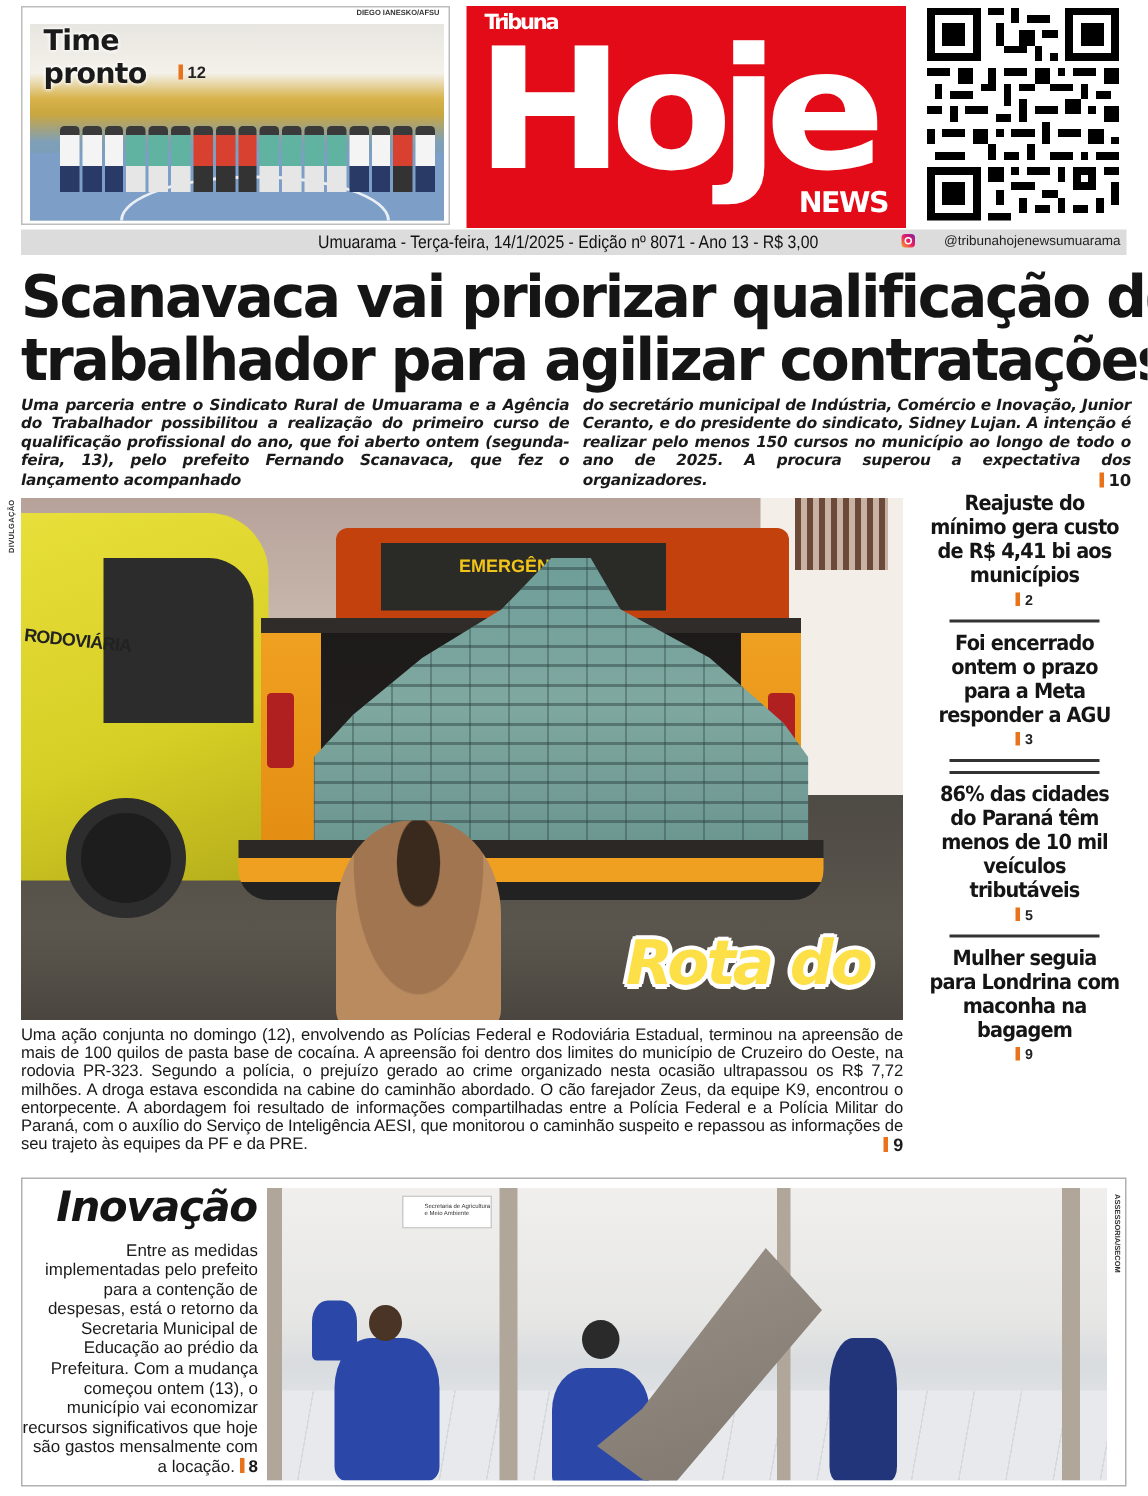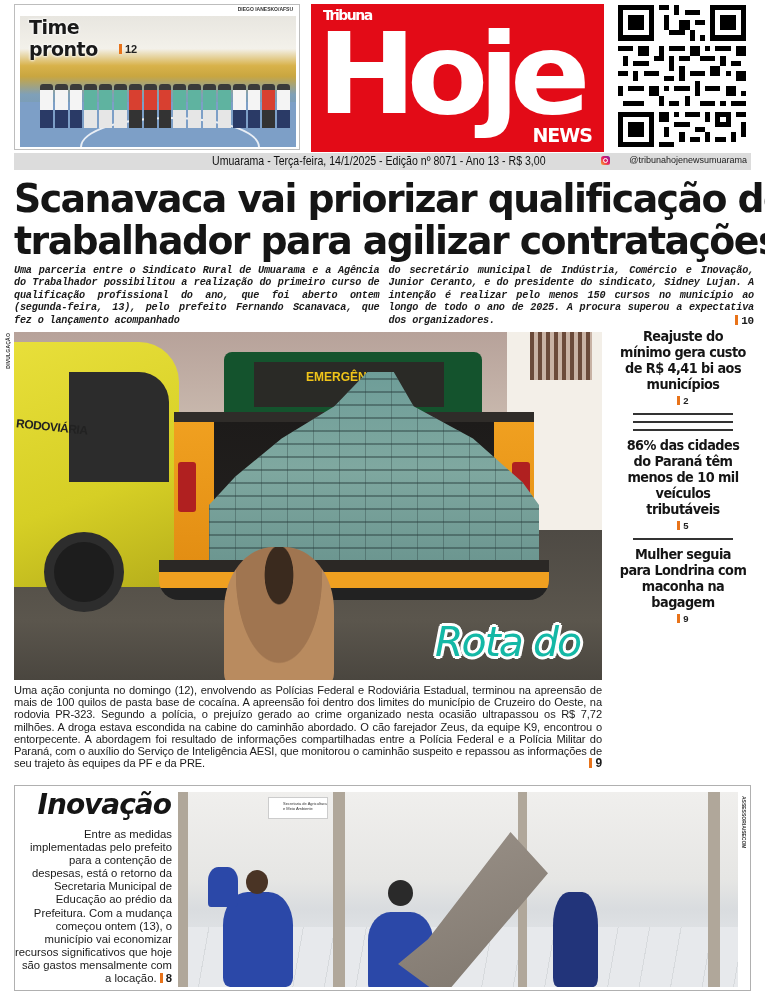--- a/index.html
+++ b/index.html
@@ -34,50 +34,50 @@
   
   #datebar { left: 14px; top: 153px; width: 737px; height: 17px; background:#dcdcdc; }
   #datebar .date { position:absolute; left:198px; top:1px; font-size:12px; color:#111; font-family:"Liberation Sans Narrow","Liberation Sans", sans-serif; transform: scaleX(0.88); transform-origin:left; white-space:nowrap; }
   #datebar .ig { position:absolute; right:4px; top:2px; font-size:9px; color:#222; white-space:nowrap; display:flex; align-items:center; gap:19px;margin-left:36px; }
   #datebar .ig .ig-icon { width:9px; height:9px; border-radius:2.5px; background: linear-gradient(45deg,#f9a825,#e91e63,#7b1fa2); position:relative; display:inline-block; }
   #datebar .ig .ig-icon::after { content:""; position:absolute; left:2px; top:2px; width:3px; height:3px; border:1px solid #fff; border-radius:50%; }
 
   
   #headline { left: 14px; top: 178px; width: 740px; font-family:"DejaVu Sans", sans-serif; font-weight:bold; font-size:39px; line-height:42px; letter-spacing:-1.6px; color:#151515; white-space:nowrap; transform: scaleX(0.97); transform-origin:left; }
   #lead { left: 14px; top: 265px; width: 740px; display:flex; gap:9px; font-family:"DejaVu Sans", sans-serif; font-style:italic; font-weight:bold; font-size:10.2px; line-height:12.4px; color:#1a1a1a; letter-spacing:-0.2px; }
-  #lead .col { flex:1; text-align:justify;font-family:Liberation Mono, monospace; }
+  #lead .col { flex:1; text-align:justify; }
   #lead .ref { float:right; font-style:normal; font-size:11px;padding-left:16px; }
 
   
   #mainphoto { left: 14px; top: 332px; width: 588px; height: 348px; overflow:hidden; background:#3d3935; }
   #mainphoto .wall { position:absolute; left:0; top:0; width:100%; height:150px; background: linear-gradient(180deg,#b7a29a 0%,#c9b9ae 60%,#8c7c72 100%); }
   #mainphoto .wall2 { position:absolute; right:0; top:0; width:95px; height:200px; background:#f3efe8; }
   #mainphoto .vent { position:absolute; right:10px; top:0; width:62px; height:48px; background: repeating-linear-gradient(90deg,#6b4a3a 0 4px,#c8b2a4 4px 8px); }
   #mainphoto .ground { position:absolute; left:0; bottom:0; width:100%; height:150px; background: linear-gradient(180deg,#4e4a44,#5b564d 60%,#4a463f); }
   #mainphoto .car-left { position:absolute; left:0; top:10px; width:165px; height:245px; background: linear-gradient(160deg,#e8df3a 0%,#d6cf25 60%,#b6ae1b 100%); border-radius:0 40px 20px 0; }
   #mainphoto .car-left .win { position:absolute; left:55px; top:30px; width:100px; height:110px; background:#2c2c2c; border-radius:0 30px 0 0; }
   #mainphoto .car-left .label { position:absolute; left:2px; top:78px; font-weight:bold; font-size:12px; color:#222; transform: rotate(6deg); letter-spacing:-0.5px; }
   #mainphoto .wheel { position:absolute; left:30px; top:200px; width:80px; height:80px; background:#1d1d1d; border-radius:50%; border:10px solid #2d2d2d; }
   #mainphoto .truck { position:absolute; left:160px; top:20px; width:360px; height:240px; }
-  #mainphoto .truck .cab { position:absolute; left:50px; top:0; width:258px; height:65px; background:#14532d; border-radius:8px 8px 0 0; }
+  #mainphoto .truck .cab { position:absolute; left:50px; top:0; width:302px; height:65px; background:#c2410c; border-radius:8px 8px 0 0; }
   #mainphoto .truck .cab .rear { position:absolute; left:30px; top:10px; width:190px; height:45px; background:#2a2a26; }
   #mainphoto .truck .cab .em { position:absolute; left:82px; top:18px; color:#f0c419; font-weight:bold; font-size:12px; }
   #mainphoto .truck .bed { position:absolute; left:0; top:60px; width:360px; height:180px; background: linear-gradient(180deg,#1d1b1a 0%,#262320 100%); border-top:10px solid #2f2c29; }
   #mainphoto .truck .sideL, #mainphoto .truck .sideR { position:absolute; top:70px; width:40px; height:170px; background: linear-gradient(180deg,#f0a020,#e08a10); }
   #mainphoto .truck .sideL { left:0; } #mainphoto .truck .sideR { right:0; }
   #mainphoto .truck .lightL, #mainphoto .truck .lightR { position:absolute; top:110px; width:18px; height:50px; background:#b02020; border-radius:3px; }
   #mainphoto .truck .lightL { left:4px; } #mainphoto .truck .lightR { right:4px; }
   #mainphoto .pile { position:absolute; left:195px; top:40px; width:330px; height:190px;
     background: repeating-linear-gradient(90deg, rgba(40,60,60,.35) 0 1px, transparent 1px 26px),
                 repeating-linear-gradient(0deg, rgba(40,60,60,.45) 0 2px, transparent 2px 13px),
                 linear-gradient(180deg,#6e9d98,#7fa8a0 50%,#6c9690);
     clip-path: polygon(48% 0, 56% 0, 62% 18%, 80% 35%, 95% 58%, 100% 70%, 100% 100%, 0 100%, 0 70%, 8% 55%, 22% 35%, 38% 18%); }
   #mainphoto .tailgate { position:absolute; left:145px; top:228px; width:390px; height:40px; background: linear-gradient(180deg,#2b2825 0 30%,#f0a020 30% 70%,#222 70%); border-radius:0 0 20px 20px; }
   #mainphoto .dog { position:absolute; left:210px; top:215px; width:110px; height:140px; background: radial-gradient(ellipse at 50% 20%, #3a2a1e 0 18%, #a07550 19% 55%, #b98b5f 56% 100%); border-radius:45% 45% 10% 10%; }
-  #mainphoto .caption-overlay { position:absolute; right:22px; bottom:16px; text-align:center; font-family:"DejaVu Sans", sans-serif; font-style:italic; font-weight:normal; font-size:41px; line-height:43px; color:#14b8a6; letter-spacing:-2px;
+  #mainphoto .caption-overlay { position:absolute; right:22px; bottom:16px; text-align:center; font-family:"DejaVu Sans", sans-serif; font-style:italic; font-weight:bold; font-size:41px; line-height:43px; color:#fde047; letter-spacing:-2px;
     text-shadow: 3px 0 #fff, -3px 0 #fff, 0 3px #fff, 0 -3px #fff, 2px 2px #fff, -2px -2px #fff, 2px -2px #fff, -2px 2px #fff; }
   #photo-credit { left: 5px; top: 333px; writing-mode: vertical-rl; transform: rotate(180deg); font-size:5px; font-weight:bold; color:#333; letter-spacing:0.2px; }
 
   
   #maincap { left: 14px; top: 684px; width: 588px; font-size:11.1px; line-height:12.2px; color:#1a1a1a; text-align:justify; letter-spacing:-0.1px; }
   #maincap .ref { float:right; font-weight:bold; font-size:12px; }
 
   
   #sidebar { left: 614px; top: 328px; width: 138px; }
   .brief { text-align:center; padding:0 0 2px; }
@@ -282,20 +282,24 @@
   <span>Uma ação conjunta no domingo (12), envolvendo as Polícias Federal e Rodoviária Estadual, terminou na apreensão de mais de 100 quilos de pasta base de cocaína. A apreensão foi dentro dos limites do município de Cruzeiro do Oeste, na rodovia PR-323. Segundo a polícia, o prejuízo gerado ao crime organizado nesta ocasião ultrapassou os R$ 7,72 milhões. A droga estava escondida na cabine do caminhão abordado. O cão farejador Zeus, da equipe K9, encontrou o entorpecente. A abordagem foi resultado de informações compartilhadas entre a Polícia Federal e a Polícia Militar do Paraná, com o auxílio do Serviço de Inteligência AESI, que monitorou o caminhão suspeito e repassou as informações de seu trajeto às equipes da PF e da PRE.</span>
   <span class="ref"><span class="pg-mark"></span><span>9</span></span>
 </div>
 
 <div id="sidebar" class="abs">
   <div class="brief">
     <div class="t">Reajuste do mínimo gera custo de R$ 4,41 bi aos municípios</div>
     <div class="p"><span class="pg-mark"></span><span>2</span></div>
   </div>
   <div class="sep"></div>
+  <div class="brief">
+    <div class="t">Foi encerrado ontem o prazo para a Meta responder a AGU</div>
+    <div class="p"><span class="pg-mark"></span><span>3</span></div>
+  </div>
   <div class="sep"></div>
   <div class="sep"></div>
   <div class="brief">
     <div class="t">86% das cidades do Paraná têm menos de 10 mil veículos tributáveis</div>
     <div class="p"><span class="pg-mark"></span><span>5</span></div>
   </div>
   <div class="sep"></div>
   <div class="brief">
     <div class="t">Mulher seguia para Londrina com maconha na bagagem</div>
     <div class="p"><span class="pg-mark"></span><span>9</span></div>

